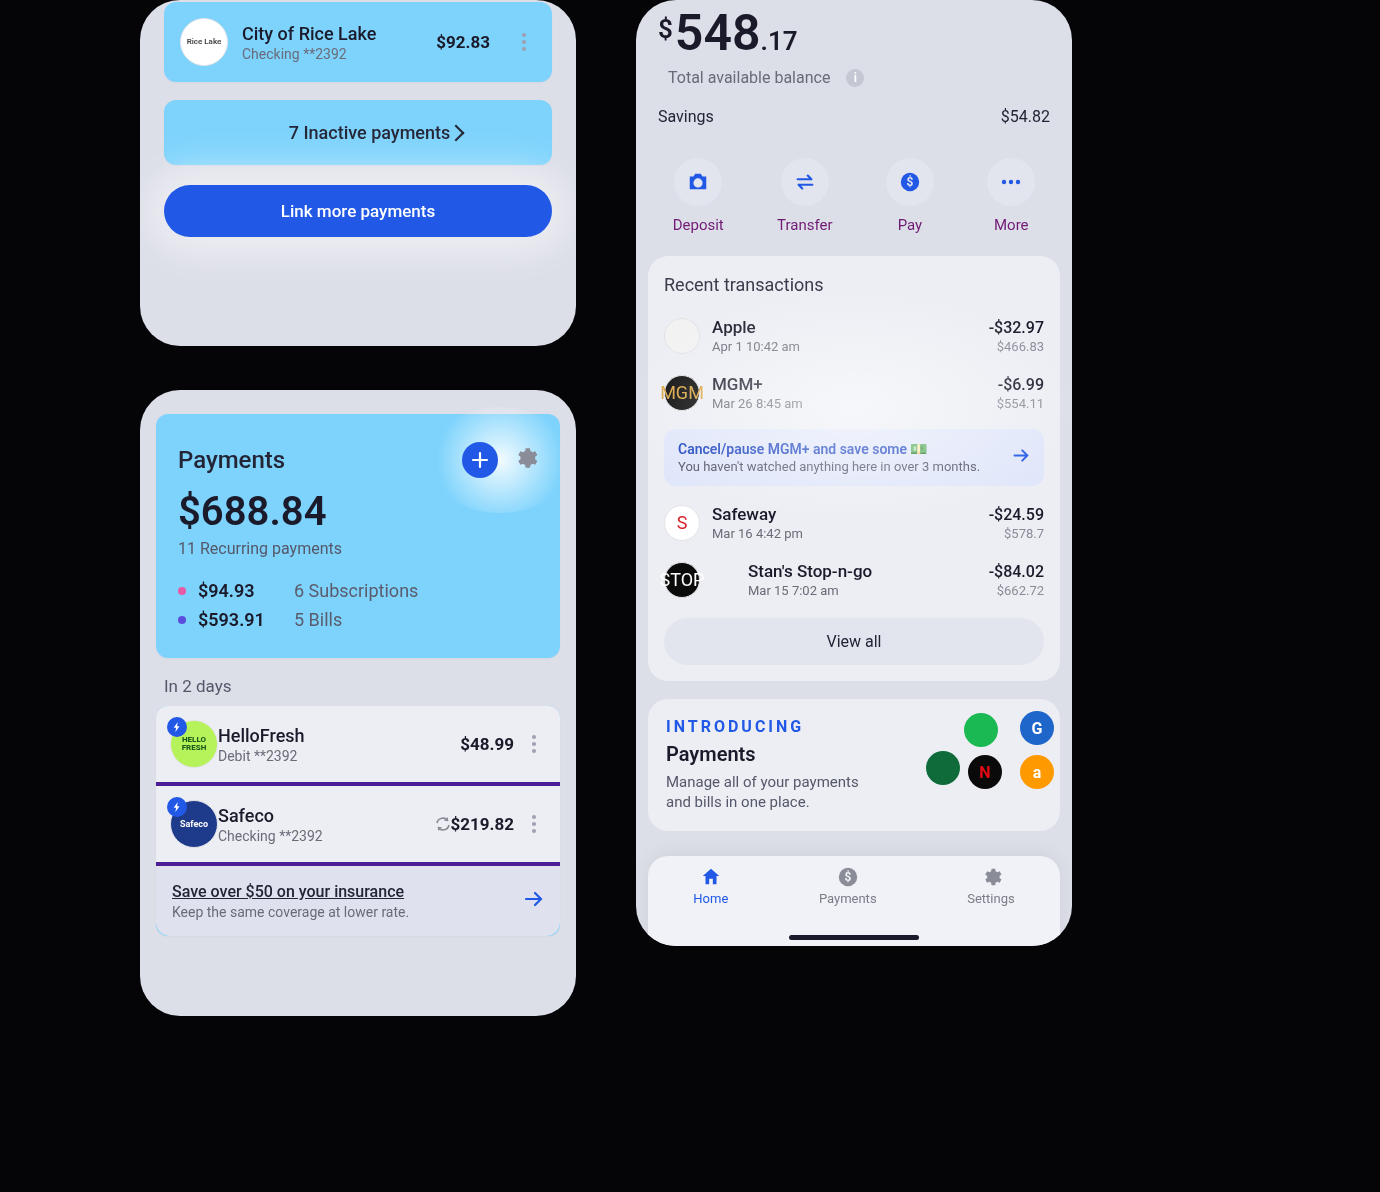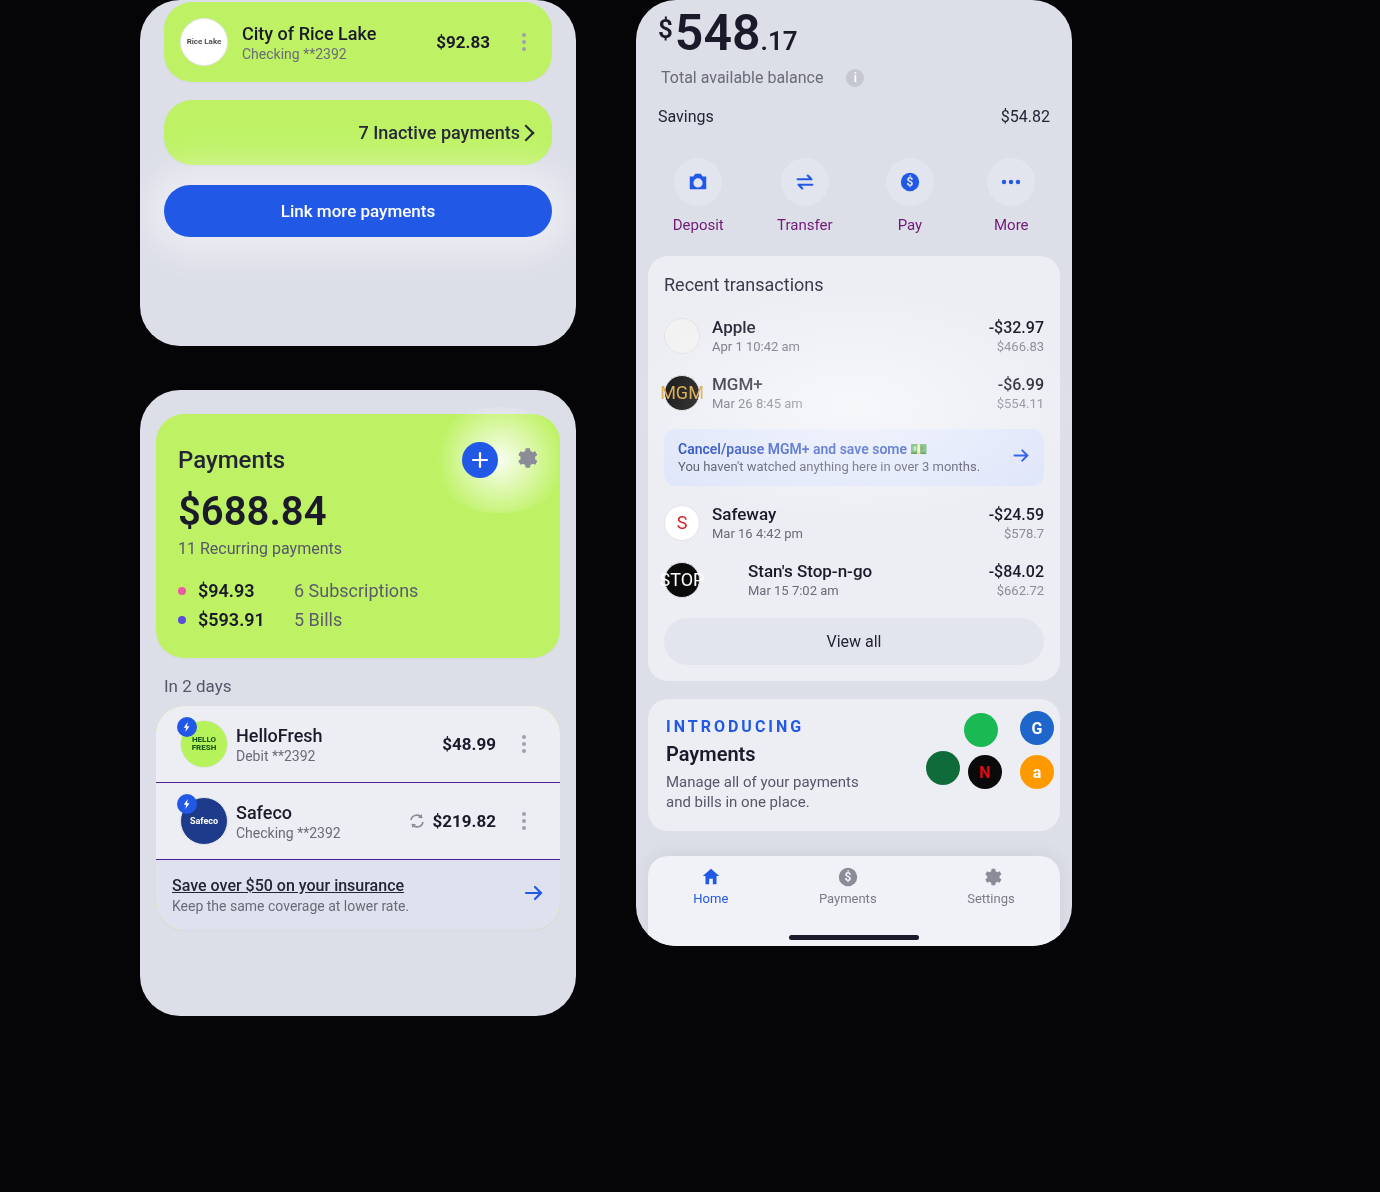--- a/index.html
+++ b/index.html
@@ -14,22 +14,22 @@
   overflow: hidden;
 }
 .phone-a { left: 140px; top: 0; height: 346px; } 
 .phone-b { left: 140px; top: 390px; height: 626px; } 
 .phone-c { left: 636px; top: 0; width: 436px; height: 946px; } 
 
 .phone-inner { padding: 12px 12px; }
 
 
 .card {
-  background: #bef264;
-  border-radius: 28px;
+  background: #7dd3fc;
+  border-radius: 12px;
   box-shadow: 0 1px 2px rgba(0,0,0,.03);
 }
 .list-row {
   display: flex;
   align-items: center;
   padding: 16px;
   gap: 14px;
 }
 .avatar {
   width: 48px; height: 48px; border-radius: 50%;
@@ -42,21 +42,21 @@
 .row-text { flex: 1; min-width: 0; }
 .row-title { font-size: 18px; font-weight: 500; color: #1a1a2a; }
 .row-sub { font-size: 14px; color: #6a6b78; margin-top: 2px; }
 .row-amount { font-size: 17px; font-weight: 700; color: #1a1a2a; margin-right: 8px; }
 .more-btn {
   width: 24px; display: flex; flex-direction: column; align-items: center; gap: 3px;
 }
 .more-btn span { width: 4px; height: 4px; background: #9da0ae; border-radius: 50%; }
 
 .inactive-row {
-  display: flex; align-items: center; justify-content: flex-end;
+  display: flex; align-items: center; justify-content: center;
   padding: 22px 20px;
   font-size: 18px; font-weight: 500; color: #232436; margin-left: 35px;
 }
 .chevron {
   width: 12px; height: 12px;
   border-right: 2.5px solid #232436;
   border-bottom: 2.5px solid #232436;
   transform: rotate(-45deg);
 }
 
@@ -100,22 +100,22 @@
 .breakdown { padding: 0 8px; }
 .break-row { display: flex; align-items: center; gap: 12px; font-size: 18px; margin: 8px 0; }
 .dot { width: 8px; height: 8px; border-radius: 50%; flex-shrink: 0; }
 .break-val { font-weight: 600; color: #1a1a2a; width: 84px; }
 .break-lbl { color: #5a5c6c; }
 
 .section-label { font-size: 17px; color: #55576a; padding: 18px 8px 10px; }
 
 .pay-list { overflow: hidden; }
 .pay-row {
-  display: flex; align-items: center; gap: 8px; padding: 14px 24px;
-  border-bottom: 1px solid #4c1d95;
+  display: flex; align-items: center; gap: 0; padding: 14px 14px;
+  border-bottom: 4px solid #4c1d95;
   background: #eceef4;
 }
 .pay-row:last-child { border-bottom: none; }
 .mini-badge {
   position: absolute; top: -4px; left: -4px;
   width: 20px; height: 20px; border-radius: 50%; background: #2158e6;
   display: flex; align-items: center; justify-content: center;
 }
 .sync-icon {
   width: 16px; height: 16px;
@@ -130,21 +130,21 @@
 .suggest-title { font-size: 16px; font-weight: 500; color: #232436; text-decoration: underline; }
 .suggest-sub { font-size: 14px; color: #6a6b78; margin-top: 3px; }
 .arrow-btn { color: #2158e6; }
 
 
 .balance-block { padding: 4px 22px 0; }
 .bal-big { display: flex; align-items: baseline; font-weight: 600; color: #1a1a2a; }
 .bal-dollar { font-size: 26px; margin-right: 2px; align-self: flex-start; margin-top: 10px;}
 .bal-whole { font-size: 50px; }
 .bal-cents { font-size: 26px; }
-.bal-label { font-size: 16px; color: #6a6b78; margin: 6px 3px 14px; display: flex; gap: 23px; align-items: center; }
+.bal-label { font-size: 16px; color: #6a6b78; margin: 6px 10px 14px; display: flex; gap: 16px; align-items: center; }
 .info-dot { width: 18px; height: 18px; border-radius: 50%; background: #c5c7d3; color: #fff; font-size: 12px; display: inline-flex; align-items: center; justify-content: center; font-weight: 700; }
 
 .acct-row { display: flex; justify-content: space-between; font-size: 16px; color: #232436; padding: 6px 0; }
 
 .quick-actions { display: flex; justify-content: space-around; padding: 26px 10px 22px; }
 .qa { display: flex; flex-direction: column; align-items: center; gap: 10px; }
 .qa-icon {
   width: 48px; height: 48px; border-radius: 50%; background: #e2e4ee;
   display: flex; align-items: center; justify-content: center; color: #2158e6;
 }

